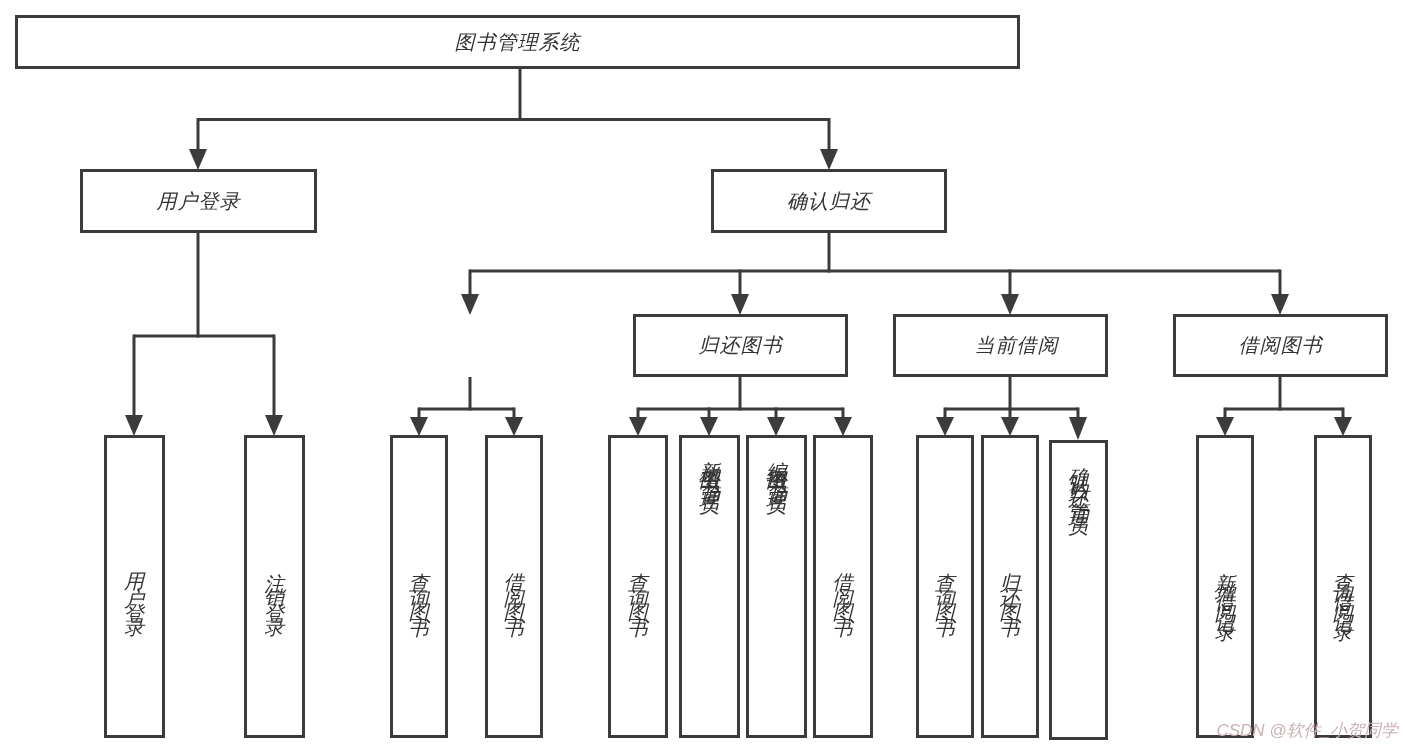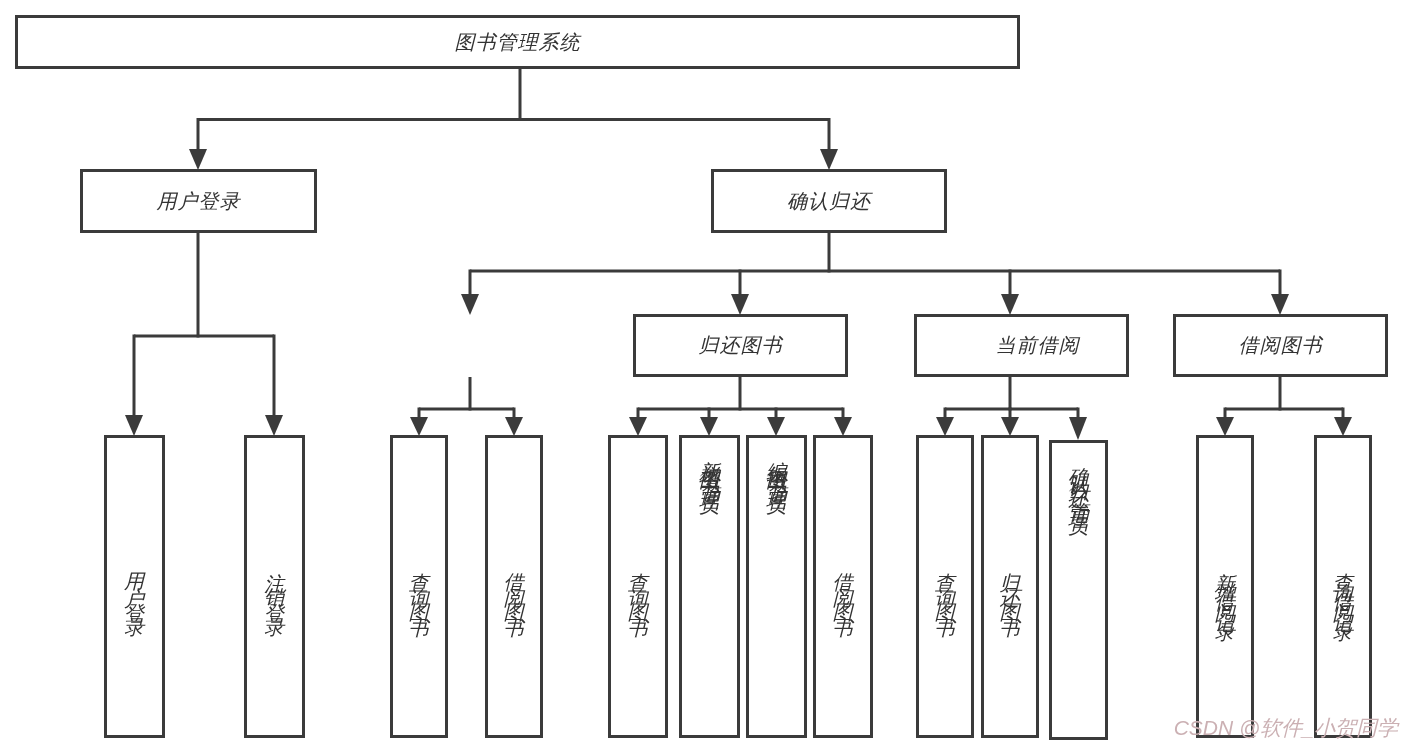--- a/index.html
+++ b/index.html
@@ -59,21 +59,21 @@
   .leaf.t4 span { letter-spacing: 15px; }
   .leaf.t6 span { letter-spacing: 10px; }
   .leaf.t8 { align-items: flex-start; }
   .leaf.t8 span { letter-spacing: 7px; padding-top: 9px; }
   .leaf.t9 { align-items: flex-start; }
   .leaf.t9 span { letter-spacing: 5px; padding-top: 7px; }
   #watermark {
     position: absolute;
     right: 7px;
     bottom: 5px;
-    font-size: 21px;
+    font-size: 17px;
     color: var(--watermark);
     white-space: nowrap;
   }
 </style>
 </head>
 <body>
 
 <div id="canvas">
 
   <svg id="connectors" viewBox="0 0 1405 747" xmlns="http://www.w3.org/2000/svg">
@@ -151,21 +151,21 @@
       <polygon points="1334,417 1352,417 1343,436"></polygon>
     </g>
   </svg>
 
   <div class="node" style="left:15px; top:15px; width:1005px; height:54px;">图书管理系统</div>
 
   <div class="node" style="left:80px; top:169px; width:237px; height:64px;">用户登录</div>
   <div class="node" style="left:711px; top:169px; width:236px; height:64px;">确认归还</div>
 
   <div class="node" style="left:633px; top:314px; width:215px; height:63px;">归还图书</div>
-  <div class="node" style="left:914px; top:314px; width:215px; height:63px;padding-left:32px;">当前借阅</div>
+  <div class="node" style="left:893px; top:314px; width:215px; height:63px;padding-left:32px;">当前借阅</div>
   <div class="node" style="left:1173px; top:314px; width:215px; height:63px;">借阅图书</div>
 
   <div class="leaf t4" style="left:104px; width:61px;">
     <span>用户登录</span>
   </div>
   <div class="leaf t4" style="left:244px; width:61px;">
     <span>注销登录</span>
   </div>
 
   <div class="leaf t4" style="left:390px; width:58px;">

